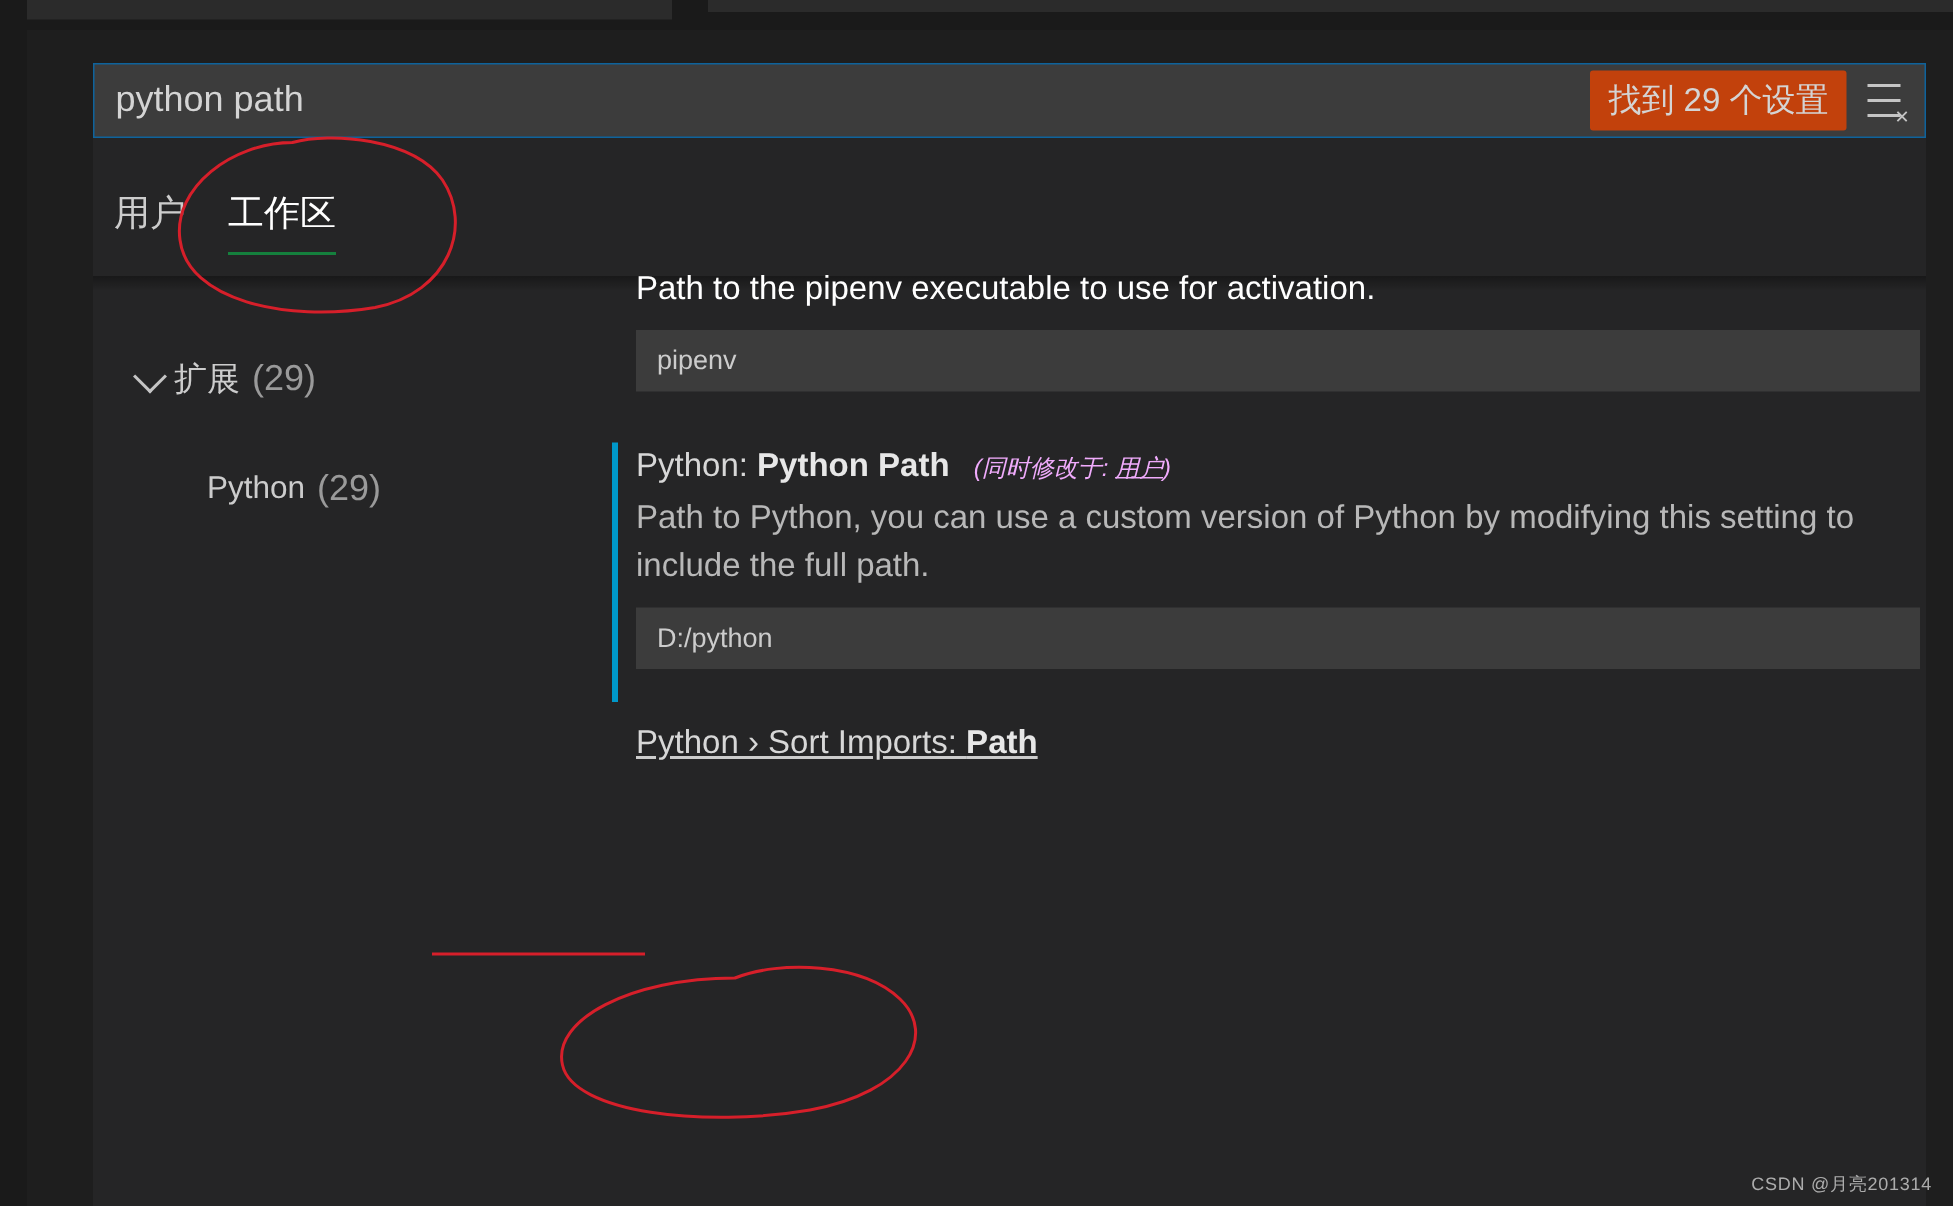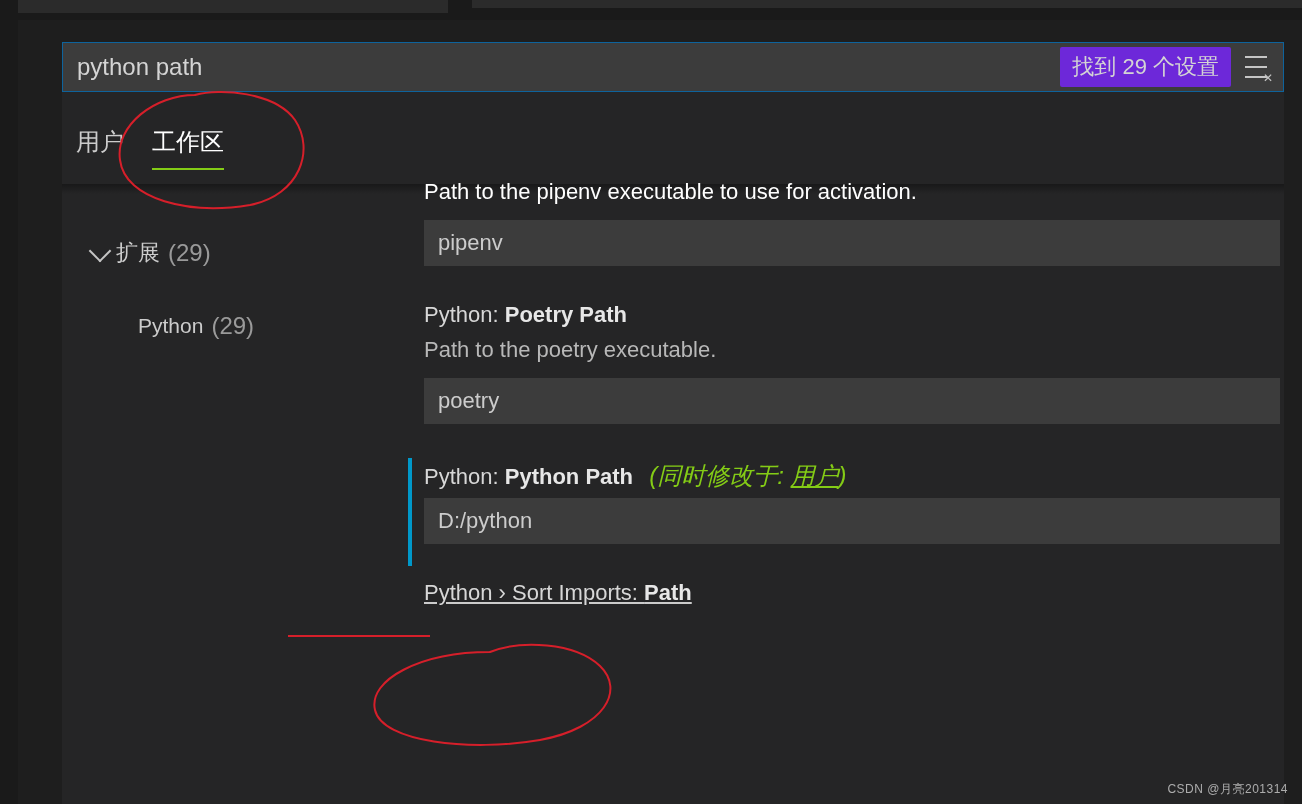--- a/index.html
+++ b/index.html
@@ -59,21 +59,21 @@
   .search-input {
     flex: 1;
     background: transparent;
     border: none;
     outline: none;
     color: #d4d4d4;
     font-size: 24px;
     padding: 0 14px;
   }
   .results-pill {
-    background: #6d28d9;
+    background: #c2410c;
     color: #d4d4d4;
     font-size: 22px;
     padding: 5px 12px;
     border-radius: 2px;
     margin-right: 10px;
   }
   .filter-icon {
     width: 30px; height: 30px;
     margin-right: 12px;
     display: flex;
@@ -96,21 +96,21 @@
     padding-left: 14px;
     font-size: 24px;
     color: #cccccc;
   }
   .tab {
     padding: 10px 0;
     cursor: pointer;
   }
   .tab.active {
     color: #ffffff;
-    border-bottom: 2px solid #84cc16;
+    border-bottom: 2px solid #15803d;
   }
   .body-area {
     position: relative;
     margin-top: 14px;
   }
   .shadow-bar {
     height: 10px;
     background: linear-gradient(to bottom, rgba(0,0,0,0.35), rgba(0,0,0,0));
   }
   .content-flex {
@@ -168,44 +168,44 @@
   }
   .setting-title {
     font-size: 22px;
     color: #d7d7d7;
     margin-bottom: 6px;
   }
   .setting-title .prefix { color: #d7d7d7; }
   .setting-title .name { font-weight: 700; color: #e7e7e7; }
   .setting-scope {
     font-style: italic;
-    color: #84cc16;
+    color: #f0abfc;
     margin-left: 10px;
-    font-size: 24px;
+    font-size: 16px;
   }
   .setting-scope .link {
     text-decoration: underline;
   }
   .setting-desc {
     font-size: 22px;
     color: #b8b8b8;
     line-height: 1.45;
     margin-bottom: 12px;
     max-width: 900px;
   }
   .setting-desc.dim {
     color: #ffffff;
   }
   .setting-input {
     width: 870px;
     max-width: calc(100% - 4px);
     background: #3c3c3c;
     border: none;
     color: #cccccc;
-    font-size: 22px;
+    font-size: 18px;
     padding: 10px 14px;
     box-sizing: border-box;
     display: block;
   }
   .watermark {
     position: absolute;
     right: 14px;
     bottom: 6px;
     font-size: 12px;
     color: rgba(210,210,210,0.78);
@@ -262,35 +262,29 @@
         </div>
       </div>
 
       <div class="details">
 
         <div class="setting-block" style="padding-top:0;">
           <div class="setting-desc dim" style="margin-top:-18px;">Path to the pipenv executable to use for activation.</div>
           <input class="setting-input" type="text" value="pipenv" style="">
         </div>
 
-        <div class="setting-block">
-          <div class="setting-title">
-            <span class="prefix">Python: </span><span class="name">Poetry Path</span>
-          </div>
-          <div class="setting-desc">Path to the poetry executable.</div>
-          <input class="setting-input" type="text" value="poetry" style="">
-        </div>
 
         <div class="setting-block selected">
           <div class="setting-title">
             <span class="prefix">Python: </span><span class="name">Python Path</span>
             <span class="setting-scope">
               <span>(同时修改于: </span><span class="link">用户</span><span>)</span>
             </span>
           </div>
+          <div class="setting-desc">Path to Python, you can use a custom version of Python by modifying this setting to include the full path.</div>
           <input class="setting-input" type="text" value="D:/python" style="">
         </div>
 
         <div class="setting-block" style="padding-bottom:4px;text-decoration:underline;">
           <div class="setting-title">
             <span class="prefix">Python › Sort Imports: </span><span class="name">Path</span>
           </div>
         </div>
 
       </div>

